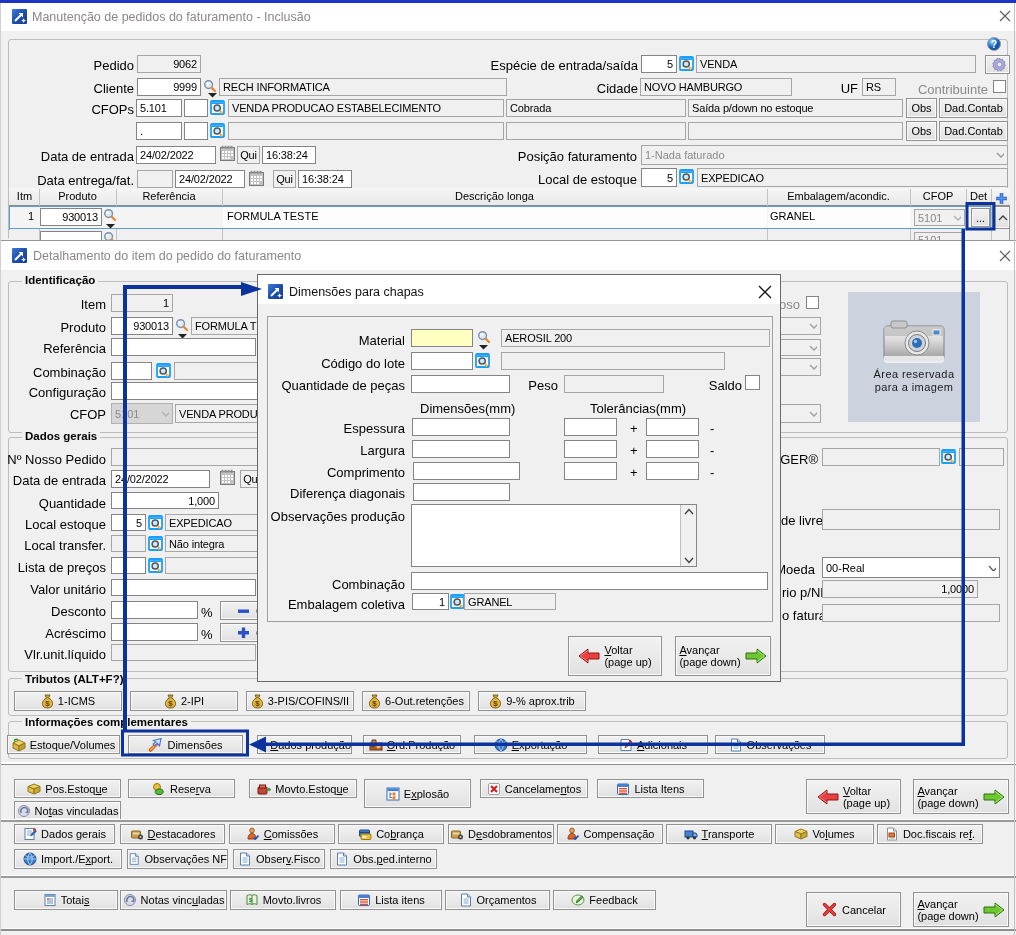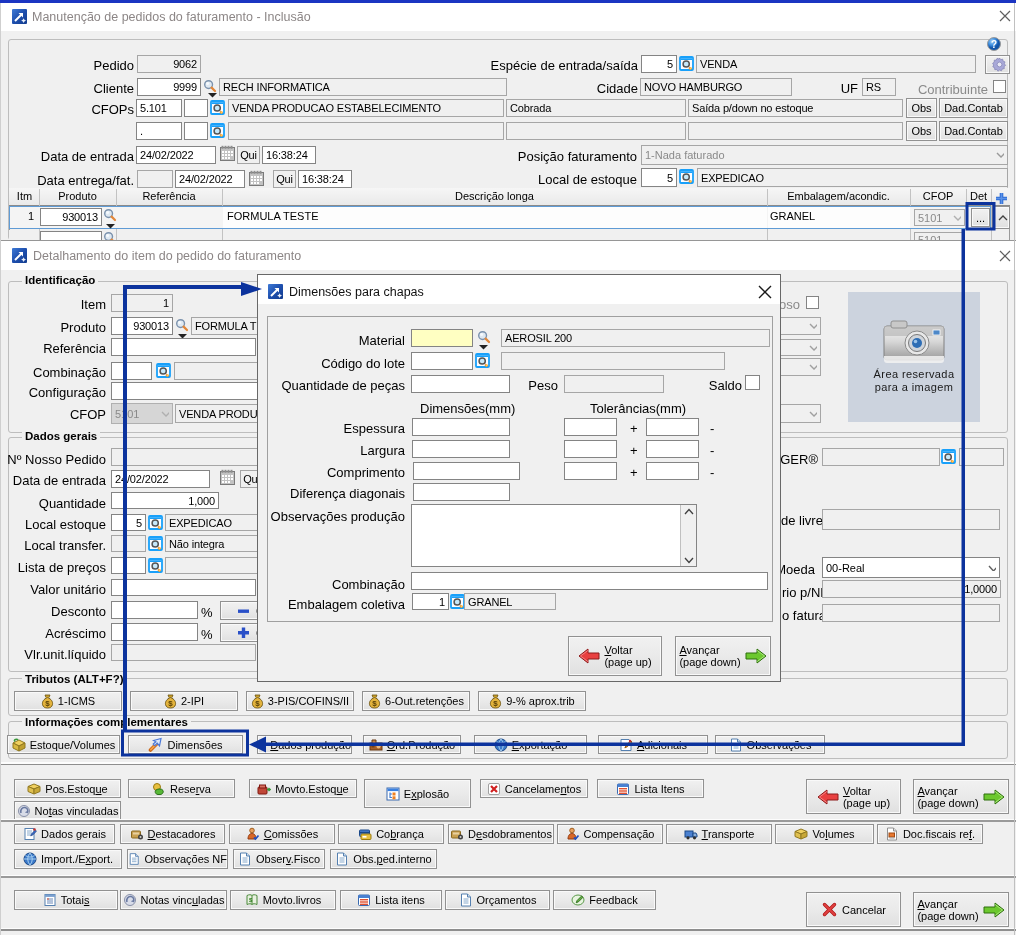--- a/index.html
+++ b/index.html
@@ -464,21 +464,21 @@
       <circle cx="11.5" cy="12.4" r="0.9" fill="#ffd060"></circle>
     </svg></div>
 <div class="fld dis" style="left:959px;top:448px;width:45px"></div>
 <div class="lbl" style="left:781px;top:513px">de livre</div>
 <div class="fld dis" style="left:822px;top:509px;width:178px;height:21px"></div>
 <div class="lbl r" style="left:815px;top:562px">Moeda</div>
 <div class="dd" style="left:822px;top:557px;width:178px;height:21px;background:#fff;border-color:#848484">00-Real<svg class="chev" width="11" height="8">
       <path d="M1 1 L5.5 6 L10 1" fill="none" stroke="#606060" stroke-width="1.4"></path>
     </svg></div>
 <div class="lbl" style="left:782px;top:585px">rio p/NF</div>
-<div class="fld dis num" style="left:822px;top:580px;width:179px;">1,0000</div>
+<div class="fld dis num" style="left:822px;top:580px;width:156px;">1,0000</div>
 <div class="lbl" style="left:782px;top:608px">o fatura</div>
 <div class="fld dis" style="left:822px;top:604px;width:178px"></div>
 
 <div class="gb" style="left:8px;top:678px;width:1000px;height:38px"></div>
 <div class="blbl" style="left:22px;top:673px">Tributos (ALT+F?)</div>
 <div class="btn" style="left:14px;top:691px;width:108px;height:20px">
     <svg width="13" height="15" viewBox="0 0 13 15">
       <path d="M5 3.5 L4 1 h5 L8 3.5" fill="#caa02a" stroke="#6b5210" stroke-width="0.8"></path>
       <path d="M6.5 3.5 C2.5 5 1 8 1.5 10.5 C2 13 4 14 6.5 14 C9 14 11 13 11.5 10.5 C12 8 10.5 5 6.5 3.5 Z" fill="#e3b33c" stroke="#6b5210" stroke-width="0.9"></path>
       <text x="6.5" y="11.5" font-size="8" font-weight="bold" fill="#5a4208" text-anchor="middle">$</text>

